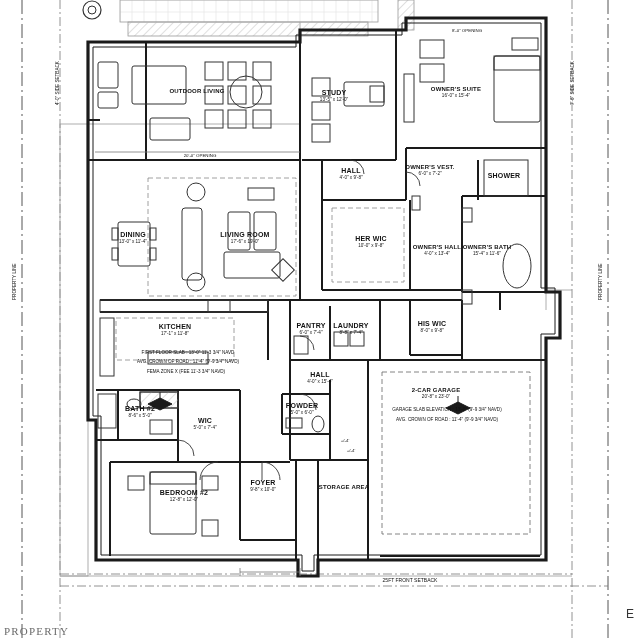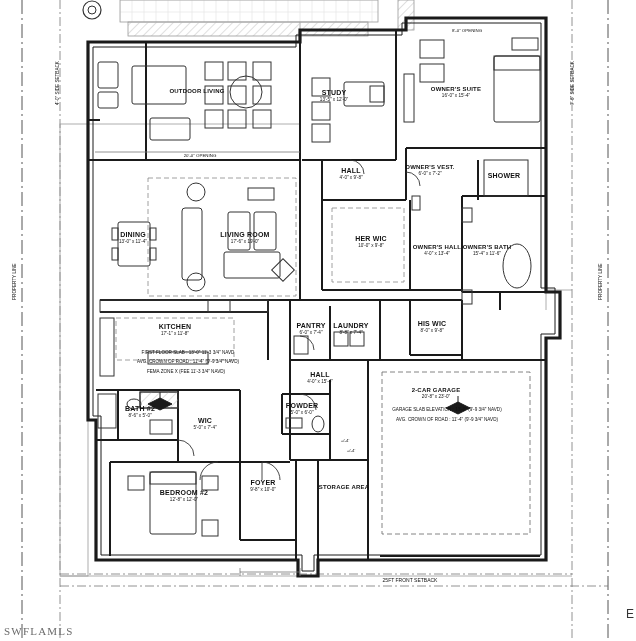--- a/index.html
+++ b/index.html
@@ -427,14 +427,14 @@
     <div class="note" style="left: 467px; top: 30px; font-size: 4.4px;">8'-0" OPENING</div>
     <div class="note" style="left: 345px; top: 440px; font-size: 4.4px;">+/-4'</div>
     <div class="note" style="left: 351px; top: 450px; font-size: 4.4px;">+/-4'</div>
     <div class="note" style="left: 410px; top: 580px; font-size: 5px;">25FT FRONT SETBACK</div>
     <div class="vtext" style="left: 12px; top: 300px; font-size: 4.6px; transform: rotate(-90deg);">PROPERTY LINE</div>
     <div class="vtext" style="left: 598px; top: 300px; font-size: 4.6px; transform: rotate(-90deg);">PROPERTY LINE</div>
     <div class="vtext" style="left: 570px; top: 105px; font-size: 4.6px; transform: rotate(-90deg);">7'-6" SIDE SETBACK</div>
     <div class="vtext" style="left: 55px; top: 105px; font-size: 4.6px; transform: rotate(-90deg);">4'-0" SIDE SETBACK</div>
   </div>
 
-<div class="watermark">SWFLAMLS</div>
+<div class="watermark">PROPERTY</div>
 <div class="corner-letter">E</div>
 
 </body></html>

